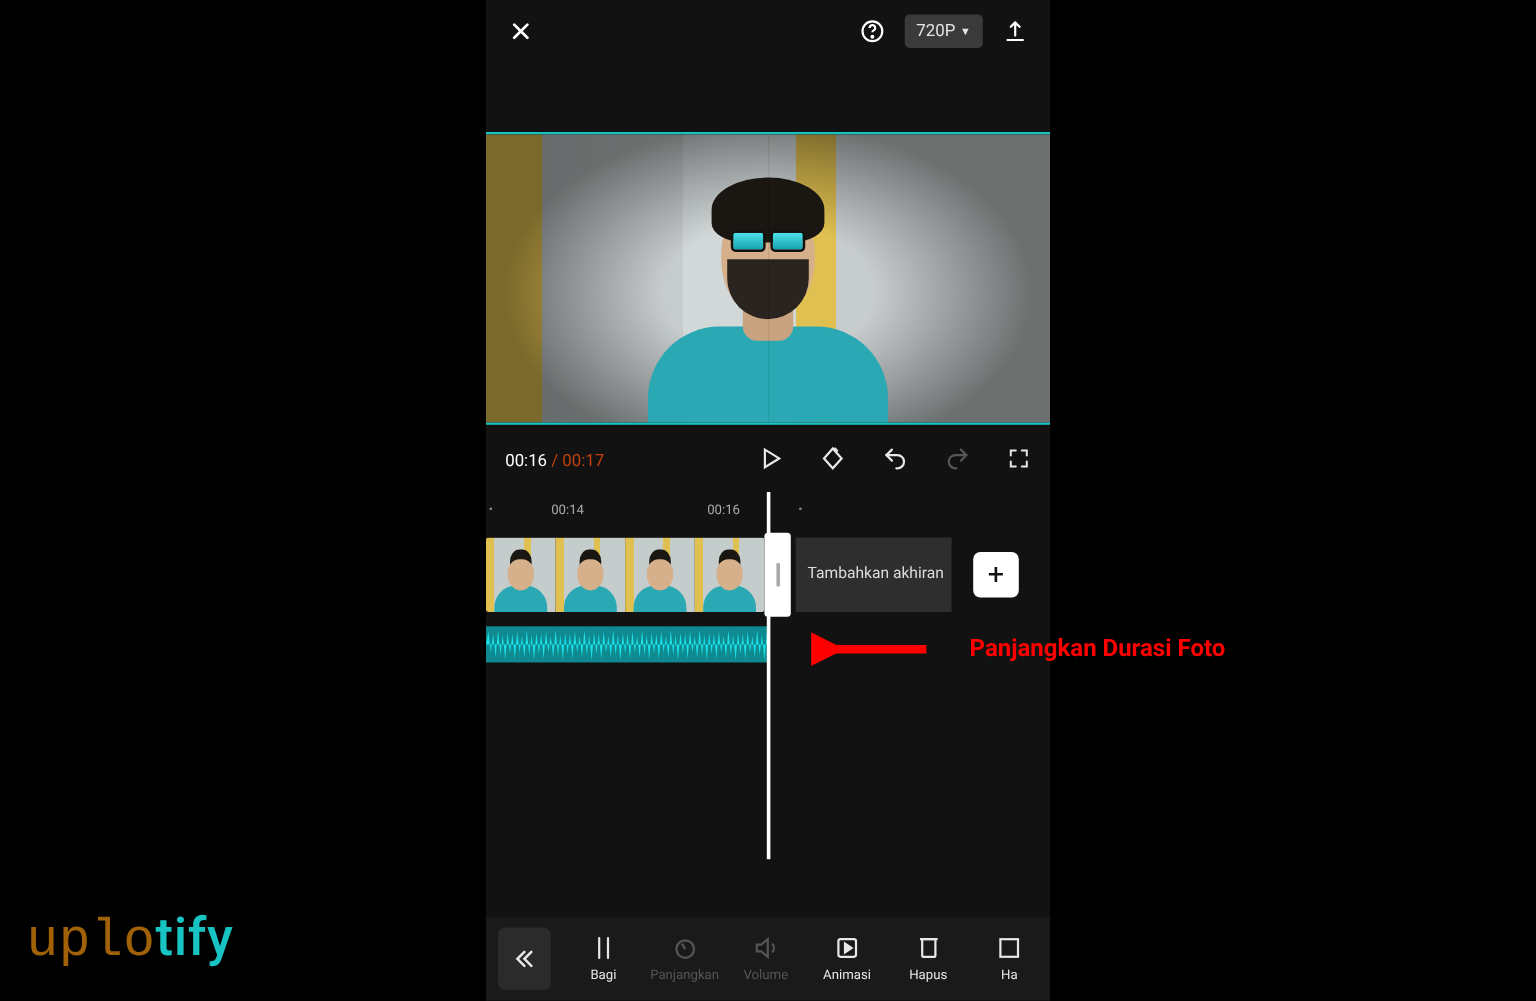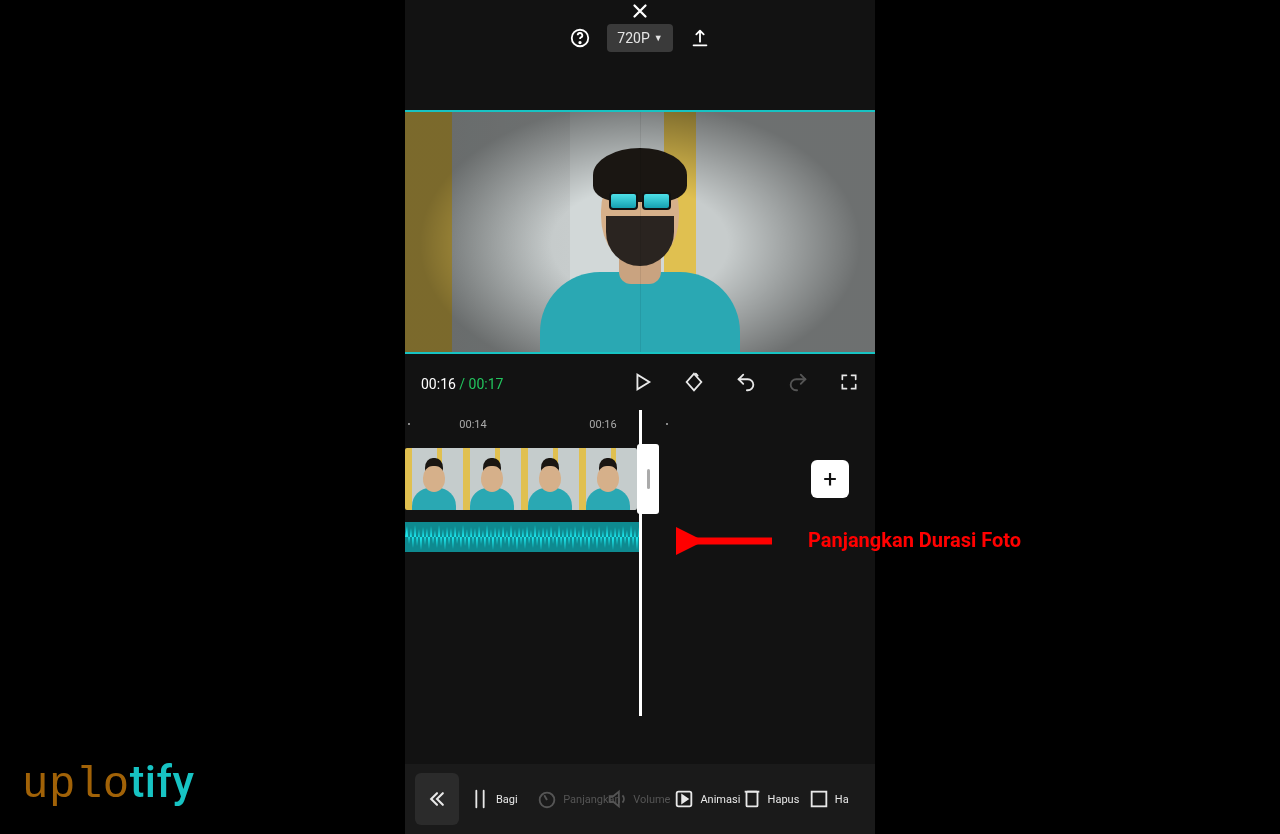--- a/index.html
+++ b/index.html
@@ -19,21 +19,20 @@
     height: 834px;
     background: #121212;
   }
   .topbar {
     height: 52px;
     display: flex;
     align-items: center;
     padding: 0 18px;
     justify-content: space-between;
     background: #121212;
-    flex-direction: column;
   }
   .topbar-left, .topbar-right {
     display: flex;
     align-items: center;
     gap: 16px;
   }
   .icon-btn {
     color: #fff;
     display: flex;
     align-items: center;
@@ -137,21 +136,21 @@
   }
   .controls {
     height: 60px;
     display: flex;
     align-items: center;
     padding: 0 16px;
     color: #bbb;
   }
   .time { font-size: 14px; }
   .time .cur { color: #fff; }
-  .time .tot { color: #22c55e; }
+  .time .tot { color: #c2410c; }
   .ctrl-icons {
     margin-left: auto;
     display: flex;
     gap: 30px;
     align-items: center;
   }
   .ctrl-icons .ico {
     color: #e8e8e8;
     cursor: pointer;
   }
@@ -324,21 +323,21 @@
   }
   .tools {
     flex: 1;
     display: flex;
     gap: 0;
     overflow: hidden;
   }
   .tool {
     width: 70px;
     display: flex;
-    flex-direction: row;
+    flex-direction: column;
     align-items: center;
     gap: 5px;
     color: #e8e8e8;
     font-size: 11px;
     cursor: pointer;
   }
   .tool.disabled { color: #555; cursor: default; }
   .tool .tico { height: 22px; display:flex; align-items:center; }
   .annotation-arrow {
     position: absolute;
@@ -466,20 +465,23 @@
     <div class="clip-row">
       <div class="clip">
         <div class="clip-badge">16.6s</div>
         <div class="thumb"></div>
           <div class="thumb"></div>
           <div class="thumb"></div>
           <div class="thumb"></div>
       </div>
     </div>
     <div class="clip-handle"></div>
+    <div class="ending">
+      <span>Tambahkan akhiran</span>
+    </div>
     <div class="add-btn">
       <span>+</span>
     </div>
     <div class="audio">
       <svg width="236" height="30" viewBox="0 0 236 30" preserveAspectRatio="none">
         <rect width="236" height="30" fill="#0e8a90"></rect>
         <path fill="#1de0e6" d="M0,15 L2,4 L4,22 L6,6 L8,26 L10,3 L12,24 L14,7 L16,28 L18,5 L20,23 L22,6 L24,27 L26,4 L28,22 L30,8 L32,26 L34,3 L36,24 L38,7 L40,28 L42,5 L44,23 L46,6 L48,27 L50,4 L52,22 L54,8 L56,26 L58,3 L60,24 L62,7 L64,28 L66,5 L68,23 L70,6 L72,27 L74,4 L76,22 L78,8 L80,26 L82,3 L84,24 L86,7 L88,28 L90,5 L92,23 L94,6 L96,27 L98,4 L100,22 L102,8 L104,26 L106,3 L108,24 L110,7 L112,28 L114,5 L116,23 L118,6 L120,27 L122,4 L124,22 L126,8 L128,26 L130,3 L132,24 L134,7 L136,28 L138,5 L140,23 L142,6 L144,27 L146,4 L148,22 L150,8 L152,26 L154,3 L156,24 L158,7 L160,28 L162,5 L164,23 L166,6 L168,27 L170,4 L172,22 L174,8 L176,26 L178,3 L180,24 L182,7 L184,28 L186,5 L188,23 L190,6 L192,27 L194,4 L196,22 L198,8 L200,26 L202,3 L204,24 L206,7 L208,28 L210,5 L212,23 L214,6 L216,27 L218,4 L220,22 L222,8 L224,26 L226,3 L228,24 L230,7 L232,28 L234,5 L236,15 Z"></path>
       </svg>
     </div>
     <div class="playhead"></div>

